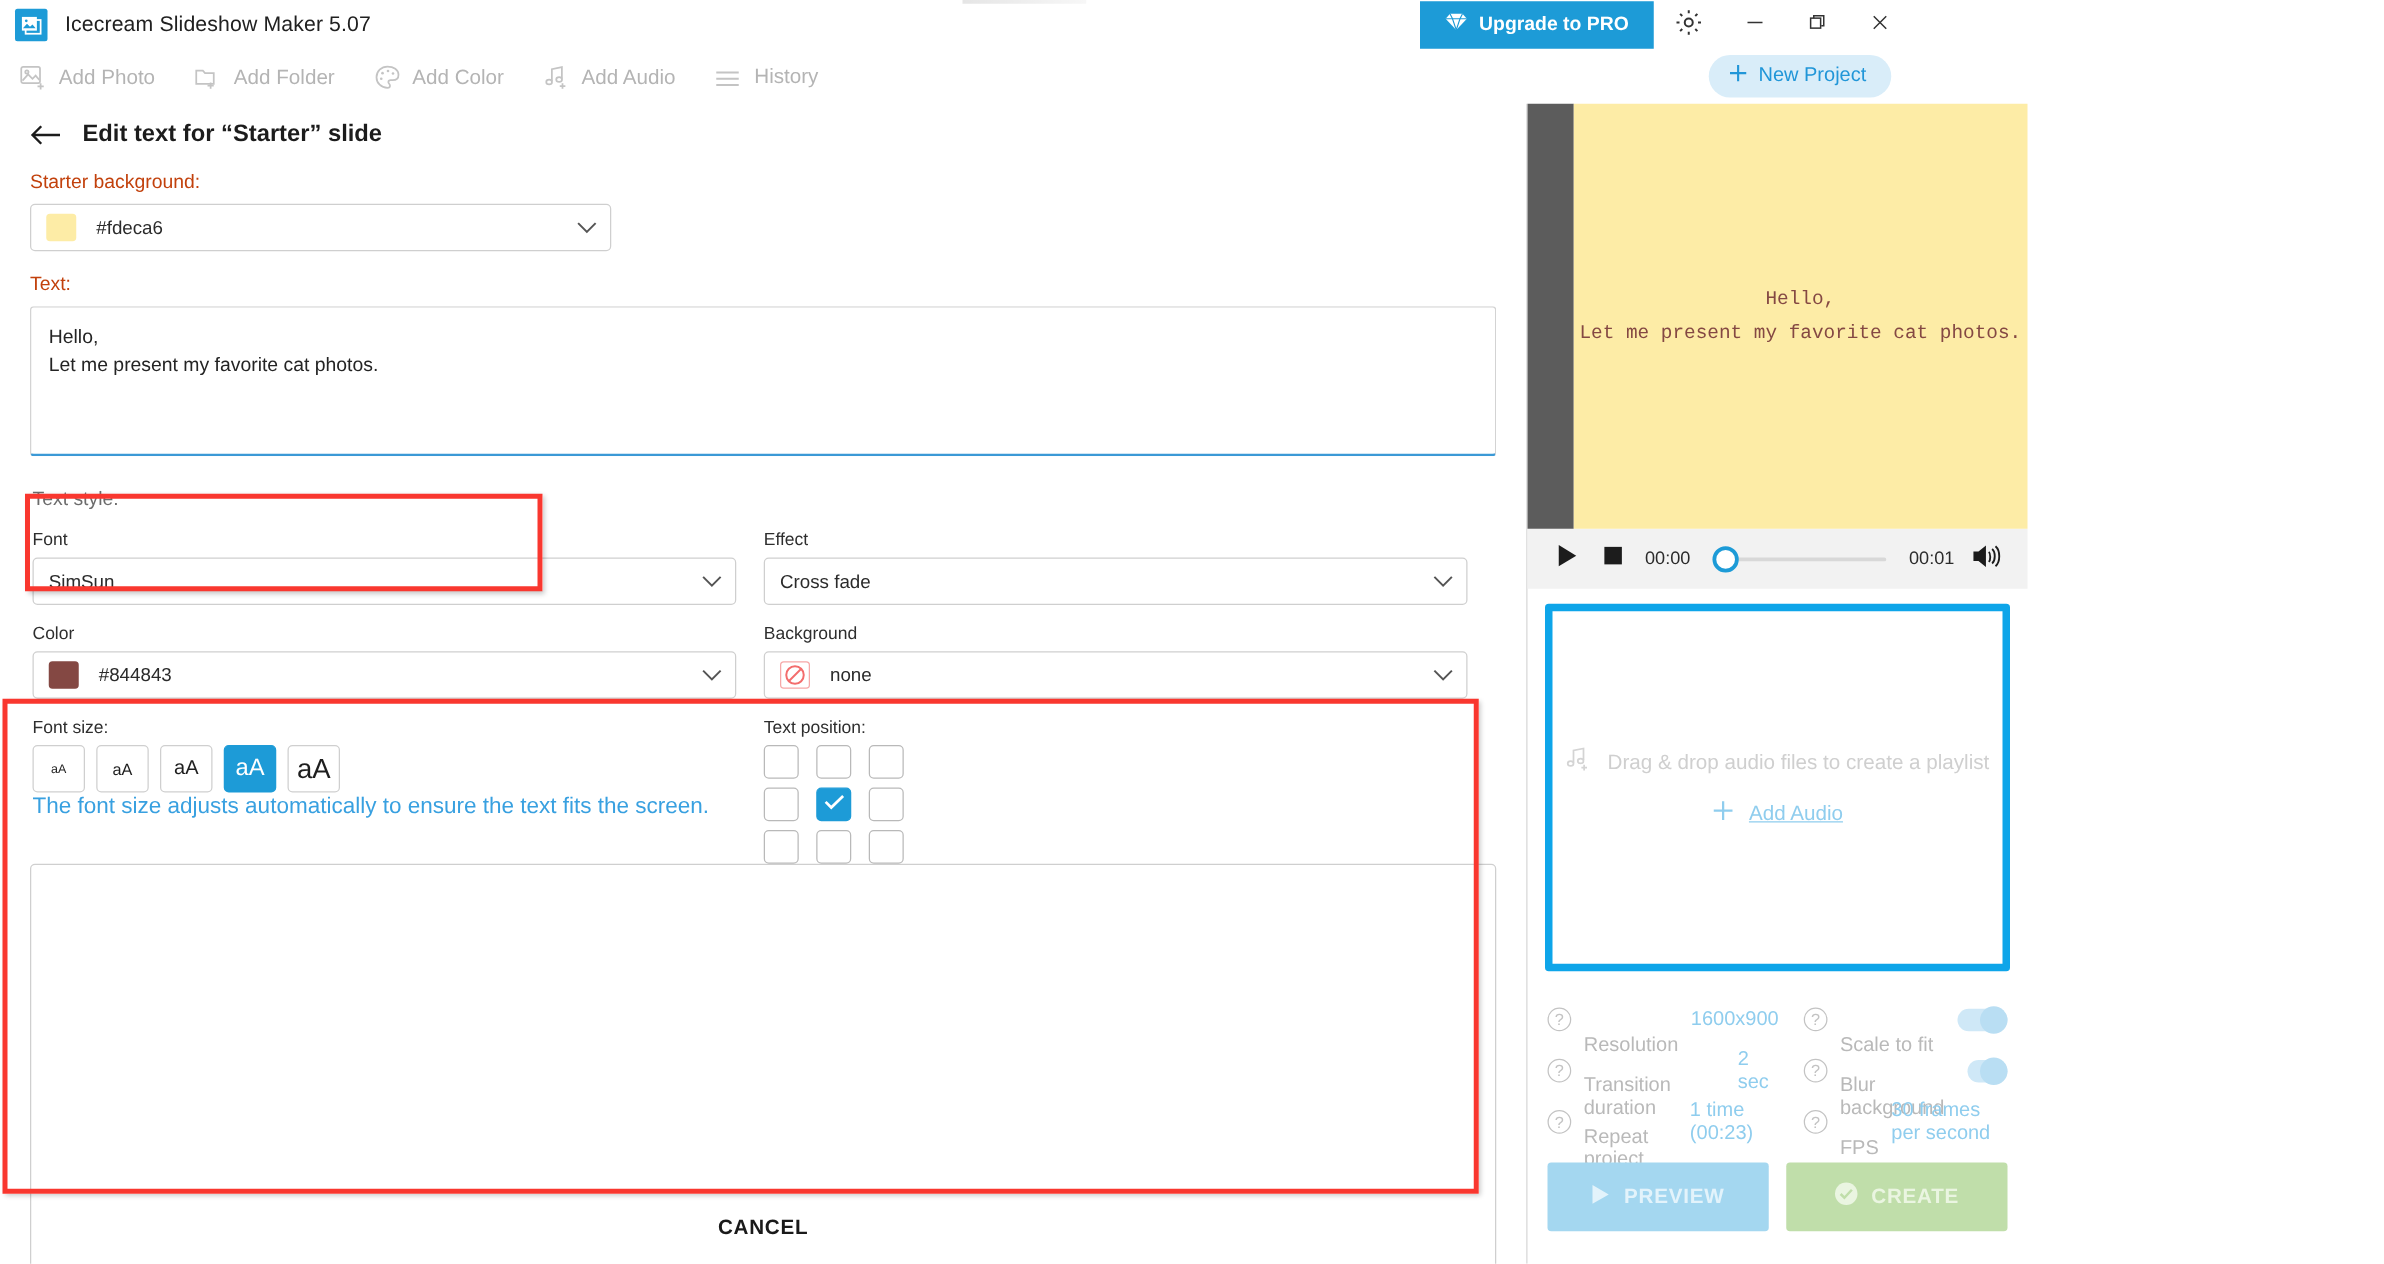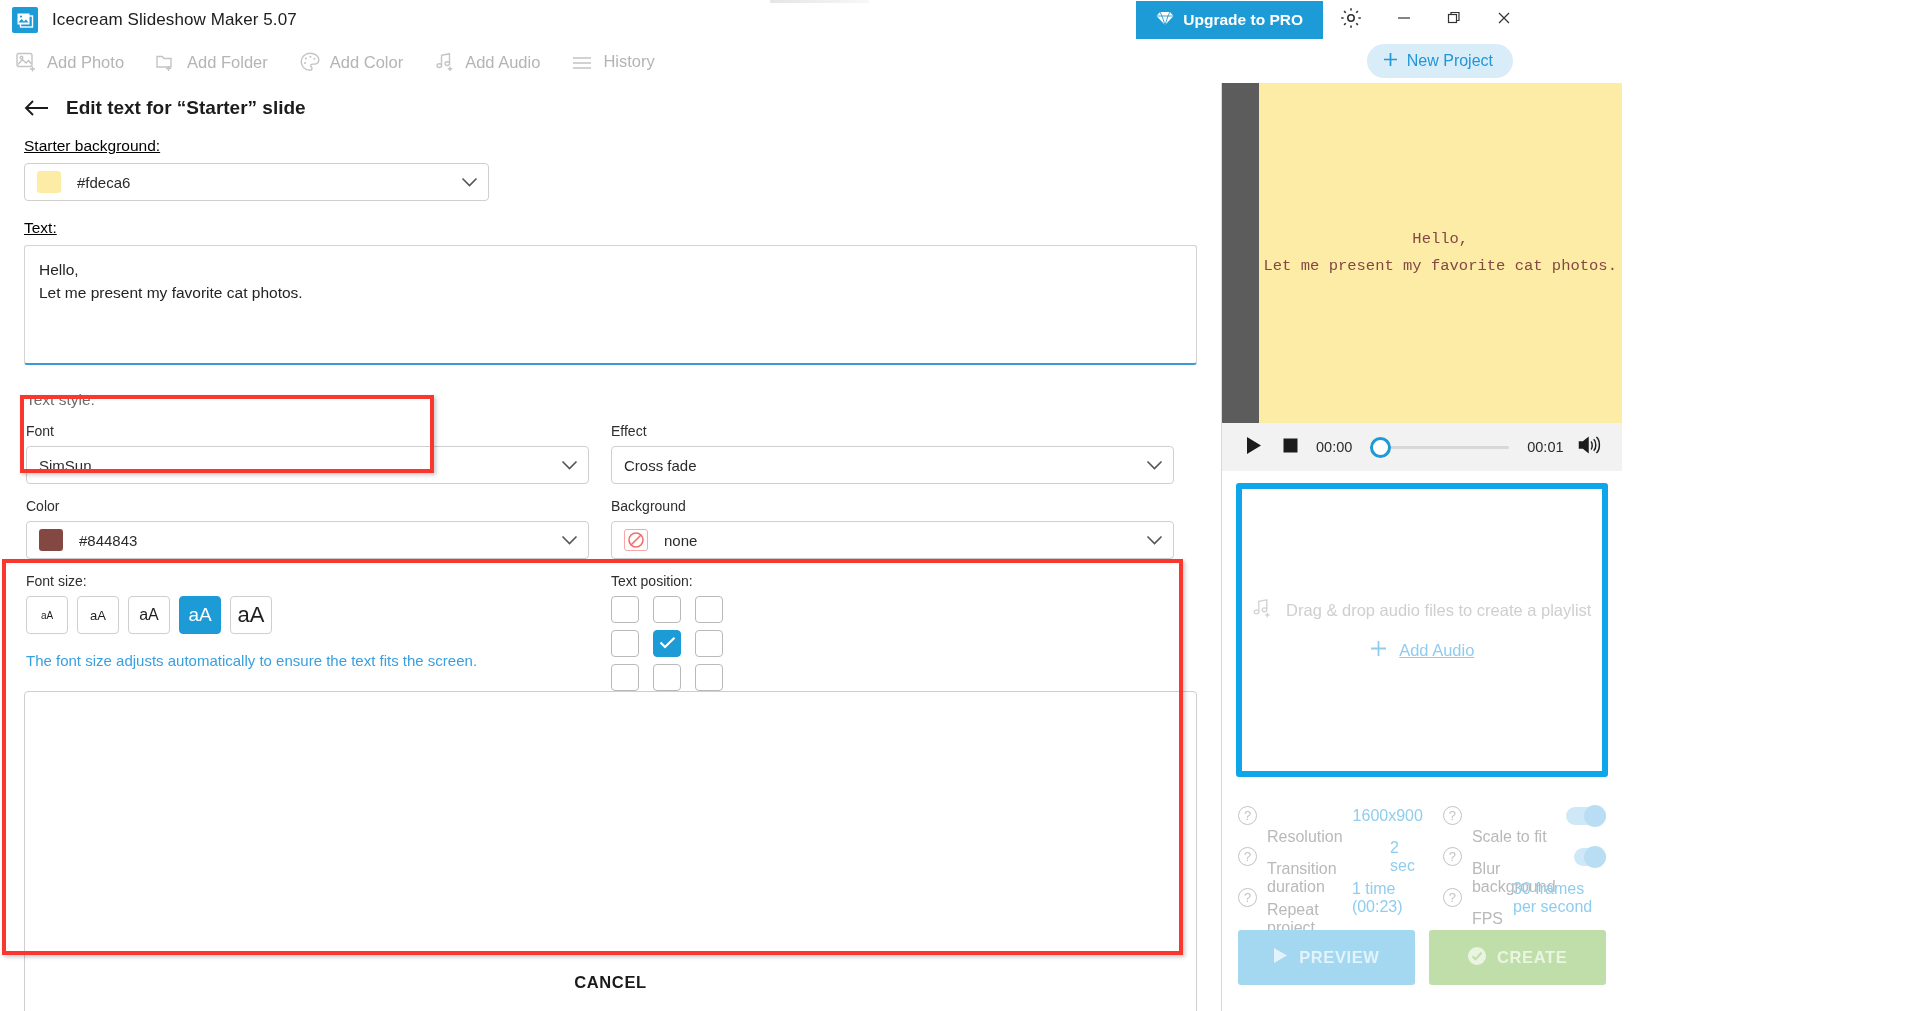--- a/index.html
+++ b/index.html
@@ -94,21 +94,21 @@
   
   .edit-header {
     display: flex; align-items: center; gap: 16px;
     padding: 14px 0 0 24px; height: 50px;
   }
   .back-arrow { cursor: pointer; display: flex; align-items: center; }
   .edit-title { font-size: 19px; font-weight: bold; color: #1c1c1c; }
 
   .form-area { padding: 0 24px; position: relative; }
 
-  .field-label { font-size: 15.5px; color: #000000; margin: 18px 0 8px; text-decoration: underline; }
+  .field-label { font-size: 15.5px; color: #c2410c; margin: 18px 0 8px; }
 
   .select-box {
     height: 38px; border: 1px solid #cfcfcf; border-radius: 4px;
     background: #fff; display: flex; align-items: center;
     padding: 0 10px 0 12px; position: relative; cursor: pointer;
   }
   .select-box .chev { margin-left: auto; color: #555; display: flex; }
   .swatch { width: 24px; height: 22px; border-radius: 3px; flex: 0 0 24px; }
   .select-text { font-size: 15px; color: #2b2b2b; margin-left: 16px; }
   .select-text.nolead { margin-left: 0; }
@@ -146,21 +146,21 @@
   .sublabel:first-child { margin-top: 0; }
 
   
   .size-row { display: flex; gap: 9px; margin-top: 6px; }
   .size-btn {
     width: 42px; height: 38px; border: 1px solid #cfcfcf; border-radius: 4px;
     background: #fff; display: flex; align-items: center; justify-content: center;
     cursor: pointer; color: #1e1e1e; font-family: "Liberation Sans", sans-serif;
   }
   .size-btn.active { background: #1d9bd7; border-color: #1d9bd7; color: #fff; }
-  .size-hint { color: #38a0e0; font-size: 15px; margin-top: 18px; }
+  .size-hint { color: #38a0e0; font-size: 18px; margin-top: 0; }
 
   
   .pos-grid { display: grid; grid-template-columns: repeat(3, 35px); gap: 7px; margin-top: 6px; }
   .pos-cell {
     width: 28px; height: 27px; border: 1px solid #b9b9b9; border-radius: 4px;
     background: #fff; cursor: pointer;
     display: flex; align-items: center; justify-content: center;
   }
   .pos-cell.active { background: #1d9bd7; border-color: #1d9bd7; }
 

